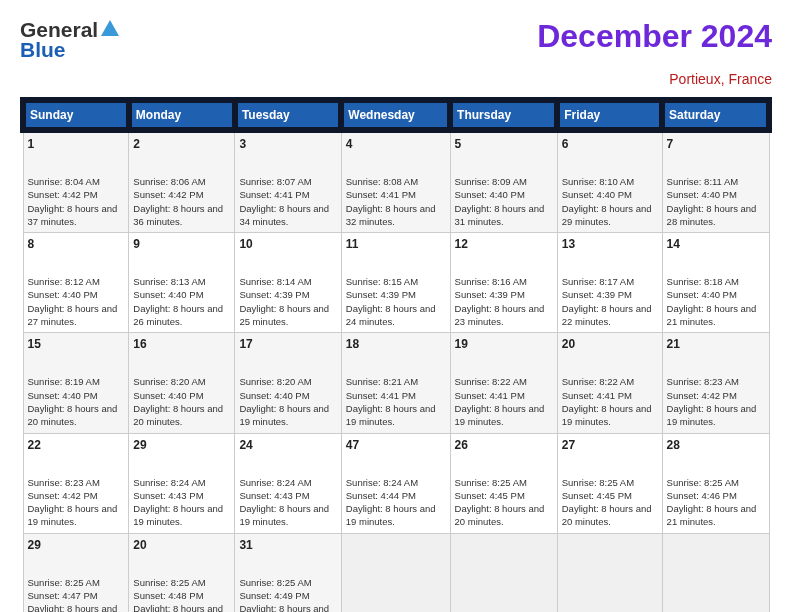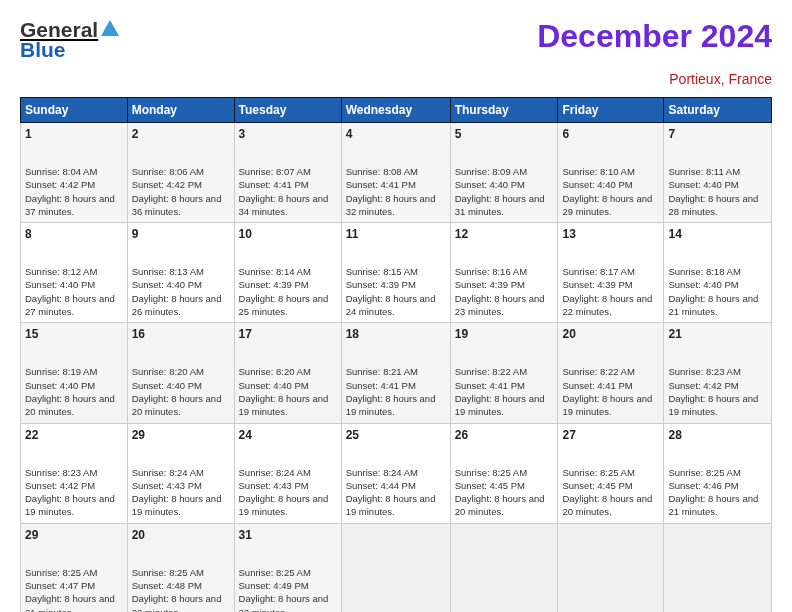--- a/index.html
+++ b/index.html
@@ -43,21 +43,21 @@
       border-collapse: collapse;
       font-size: 10.5px;
     }
     .calendar th {
       background: #2060b0;
       color: #fff;
       padding: 5px 4px;
       text-align: left;
       font-size: 12px;
       font-weight: bold;
-      border: 1px solid #0f172a;
+      border: 6px solid #0f172a;
     }
     .calendar td {
       vertical-align: top;
       padding: 4px 4px;
       border: 1px solid #ccc;
       background: #fff;
       width: 113px;
       min-height: 70px;
       height: 75px;
     }
@@ -83,21 +83,21 @@
     .empty-cell {
       background: #f0f0f0 !important;
     }
   </style>
 </head>
 <body>
 
 <div class="page">
   <div class="header">
     <div class="logo">
-      <div style="display:flex;align-items:center;text-decoration:underline;">
+      <div style="display:flex;align-items:center;">
         <span style="font-size:21px;font-weight:bold;color:#333;">General</span>
         <span style="display:inline-block;width:0;height:0;border-left:9px solid transparent;border-right:9px solid transparent;border-bottom:16px solid #3a9ad9;margin-left:3px;margin-top:-4px;"></span>
       </div>
       <div style="font-size:21px;font-weight:bold;color:#1a5fb4;margin-top:-4px;">Blue</div>
     </div>
     <div class="title-section">
       <div class="month-title">December 2024</div>
       <div class="subtitle">Portieux, France</div>
     </div>
   </div>
@@ -212,21 +212,21 @@
           </td>
           <td>
             <span class="day-num">29</span>
             <div class="day-info">Sunrise: 8:24 AM<br>Sunset: 4:43 PM<br>Daylight: 8 hours and 19 minutes.</div>
           </td>
           <td>
             <span class="day-num">24</span>
             <div class="day-info">Sunrise: 8:24 AM<br>Sunset: 4:43 PM<br>Daylight: 8 hours and 19 minutes.</div>
           </td>
           <td>
-            <span class="day-num">25</span>
+            <span class="day-num">47</span>
             <div class="day-info">Sunrise: 8:24 AM<br>Sunset: 4:44 PM<br>Daylight: 8 hours and 19 minutes.</div>
           </td>
           <td>
             <span class="day-num">26</span>
             <div class="day-info">Sunrise: 8:25 AM<br>Sunset: 4:45 PM<br>Daylight: 8 hours and 20 minutes.</div>
           </td>
           <td>
             <span class="day-num">27</span>
             <div class="day-info">Sunrise: 8:25 AM<br>Sunset: 4:45 PM<br>Daylight: 8 hours and 20 minutes.</div>
           </td>

